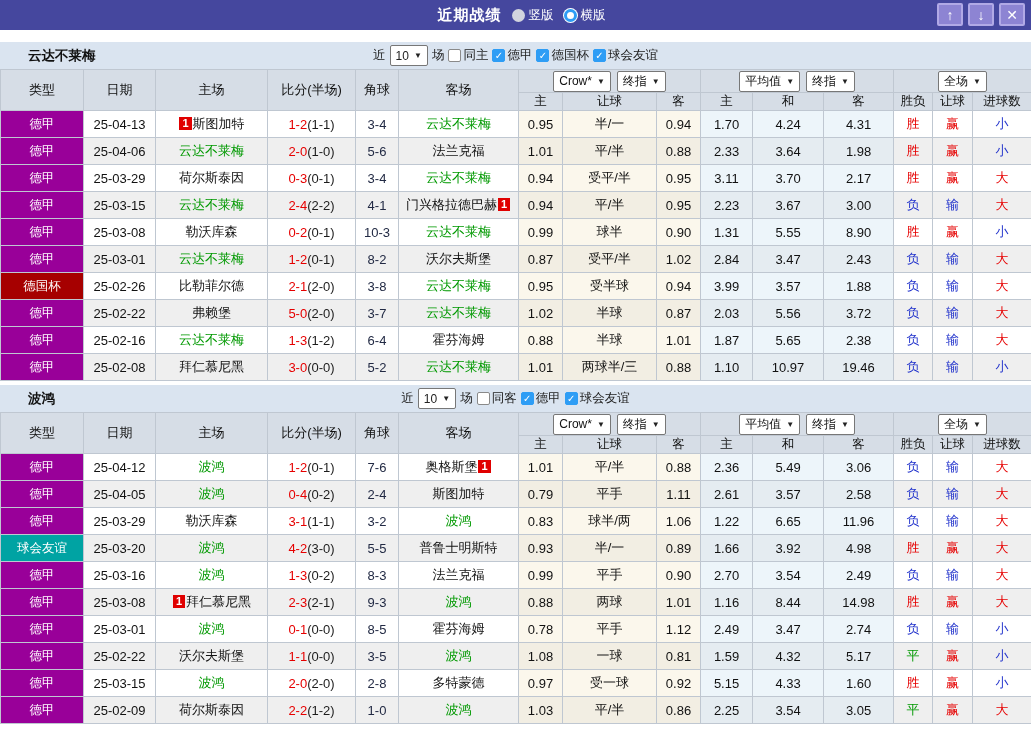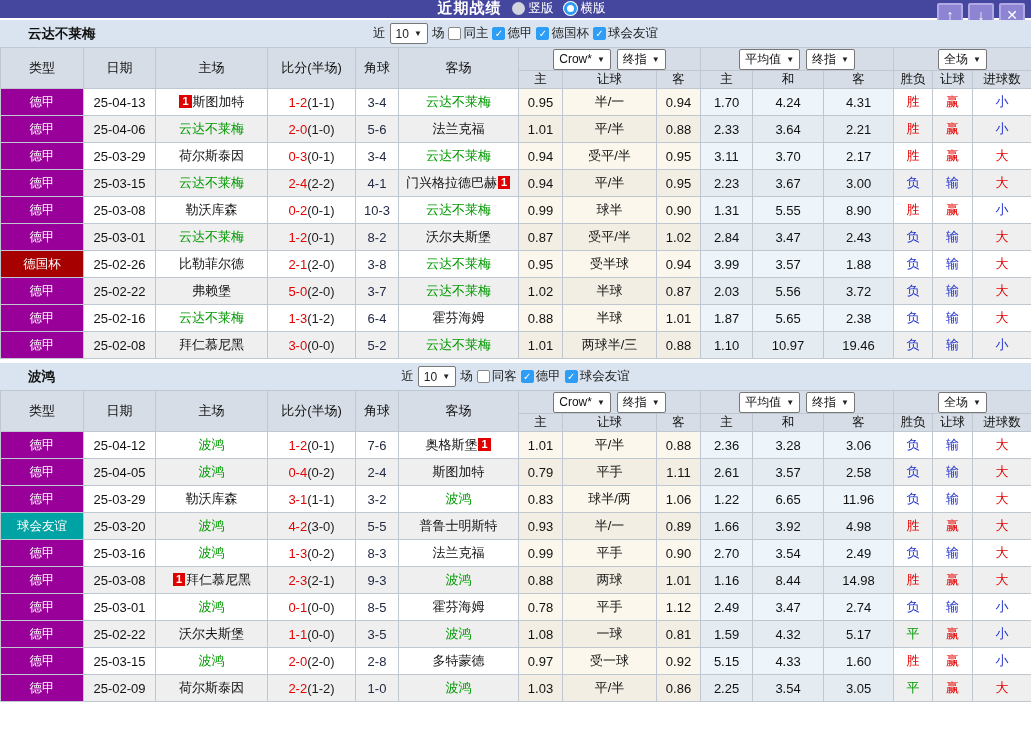--- a/index.html
+++ b/index.html
@@ -1,29 +1,29 @@
 <!DOCTYPE html>
 <html style="--c-titlebar-bg: #45479e; --c-button-bg: #8d84d3; --c-button-border: #b1a9e6; --c-filter-bg: #dae4f0; --c-header-bg: #d6dde6; --c-grid: #bfc7d1; --c-league: #990099; --c-cup: #a60000; --c-friendly: #00a3a3; --c-team-green: #009900; --c-score-red: #e60000; --c-red: #e60000; --c-blue: #2233cc; --c-green: #009900; --c-corner: #222a44; --c-cream: #fbf7ec; --c-lblue: #edf5fa; --c-check-blue: #2e9df5;"><head>
 <meta charset="utf-8">
 <style>
   html,body{margin:0;padding:0;background:#fff;}
   body{width:1031px;font-family:"Liberation Sans","DejaVu Sans",sans-serif;-webkit-font-smoothing:antialiased;}
 
   
-  .titlebar{position:relative;height:18px;background:var(--c-titlebar-bg);display:flex;align-items:flex-end;justify-content:center;padding-left:12px;}
+  .titlebar{position:relative;height:30px;background:var(--c-titlebar-bg);display:flex;align-items:center;justify-content:center;padding-left:12px;}
   .tb-center{display:flex;align-items:center;gap:10px;color:#fff;}
   .tb-title{font-size:15px;font-weight:bold;letter-spacing:1px;}
   .radio-item{display:flex;align-items:center;gap:4px;font-size:12.5px;cursor:default;}
   .radio-off{width:13px;height:13px;border-radius:50%;background:#d2d4de;display:inline-block;}
   .radio-on{width:7px;height:7px;border-radius:50%;background:#fff;border:3px solid var(--c-check-blue);box-shadow:0 0 0 1px #fff;display:inline-block;}
   .tb-btns{position:absolute;right:6px;top:3px;display:flex;gap:5px;}
   .tb-btn{width:26px;height:23px;background:var(--c-button-bg);border:2px solid var(--c-button-border);color:#fff;font-weight:bold;font-size:14px;line-height:1;display:flex;align-items:center;justify-content:center;border-radius:2px;cursor:pointer;box-sizing:border-box;}
 
   
-  .panel{margin-top:2px;}
+  .panel{margin-top:12px;}
   .panel + .panel{margin-top:4px;}
 
   .filter-row{position:relative;height:27px;background:var(--c-filter-bg);display:flex;align-items:center;}
   .team-name{position:absolute;left:28px;font-size:13.5px;font-weight:bold;color:#111;}
   .filter-controls{margin:0 auto;display:flex;align-items:center;gap:4px;font-size:12.5px;color:#222;}
   .sel{display:inline-flex;align-items:center;gap:5px;background:#fff;border:1px solid #777;border-radius:2px;padding:1px 5px;font-size:12px;height:17px;cursor:pointer;white-space:nowrap;}
   .sel .arr{font-size:8px;color:#222;}
   .chk-item{display:inline-flex;align-items:center;gap:2px;cursor:pointer;}
   .chk{width:13px;height:13px;box-sizing:border-box;background:#fff;border:1px solid #8a8a8a;border-radius:2px;display:inline-flex;align-items:center;justify-content:center;font-size:10px;color:#fff;line-height:1;}
   .chk.on{background:var(--c-check-blue);border-color:var(--c-check-blue);}
@@ -216,21 +216,21 @@
           <td class="c-date">25-04-06</td>
           <td class="c-team"><span class="team-self">云达不莱梅</span></td>
           <td class="c-score"><span class="score-main">2-0</span><span class="score-half">(1-0)</span></td>
           <td class="c-corner">5-6</td>
           <td class="c-team"><span class="team-opp">法兰克福</span></td>
           <td class="c-odds">1.01</td>
           <td class="c-odds">平/半</td>
           <td class="c-odds">0.88</td>
           <td class="c-avg">2.33</td>
           <td class="c-avg">3.64</td>
-          <td class="c-avg">2.21</td>
+          <td class="c-avg">1.98</td>
           <td class="c-res res-r">胜</td>
           <td class="c-res res-r">赢</td>
           <td class="c-res res-b">小</td>
         </tr>
         <tr>
           <td class="c-type type-league">德甲</td>
           <td class="c-date">25-03-29</td>
           <td class="c-team"><span class="team-opp">荷尔斯泰因</span></td>
           <td class="c-score"><span class="score-main">0-3</span><span class="score-half">(0-1)</span></td>
           <td class="c-corner">3-4</td>
@@ -470,21 +470,21 @@
           <td class="c-type type-league">德甲</td>
           <td class="c-date">25-04-12</td>
           <td class="c-team"><span class="team-self">波鸿</span></td>
           <td class="c-score"><span class="score-main">1-2</span><span class="score-half">(0-1)</span></td>
           <td class="c-corner">7-6</td>
           <td class="c-team"><span class="team-opp">奥格斯堡</span><span class="badge">1</span></td>
           <td class="c-odds">1.01</td>
           <td class="c-odds">平/半</td>
           <td class="c-odds">0.88</td>
           <td class="c-avg">2.36</td>
-          <td class="c-avg">3.28</td>
+          <td class="c-avg">5.49</td>
           <td class="c-avg">3.06</td>
           <td class="c-res res-b">负</td>
           <td class="c-res res-b">输</td>
           <td class="c-res res-r">大</td>
         </tr>
         <tr>
           <td class="c-type type-league">德甲</td>
           <td class="c-date">25-04-05</td>
           <td class="c-team"><span class="team-self">波鸿</span></td>
           <td class="c-score"><span class="score-main">0-4</span><span class="score-half">(0-2)</span></td>

